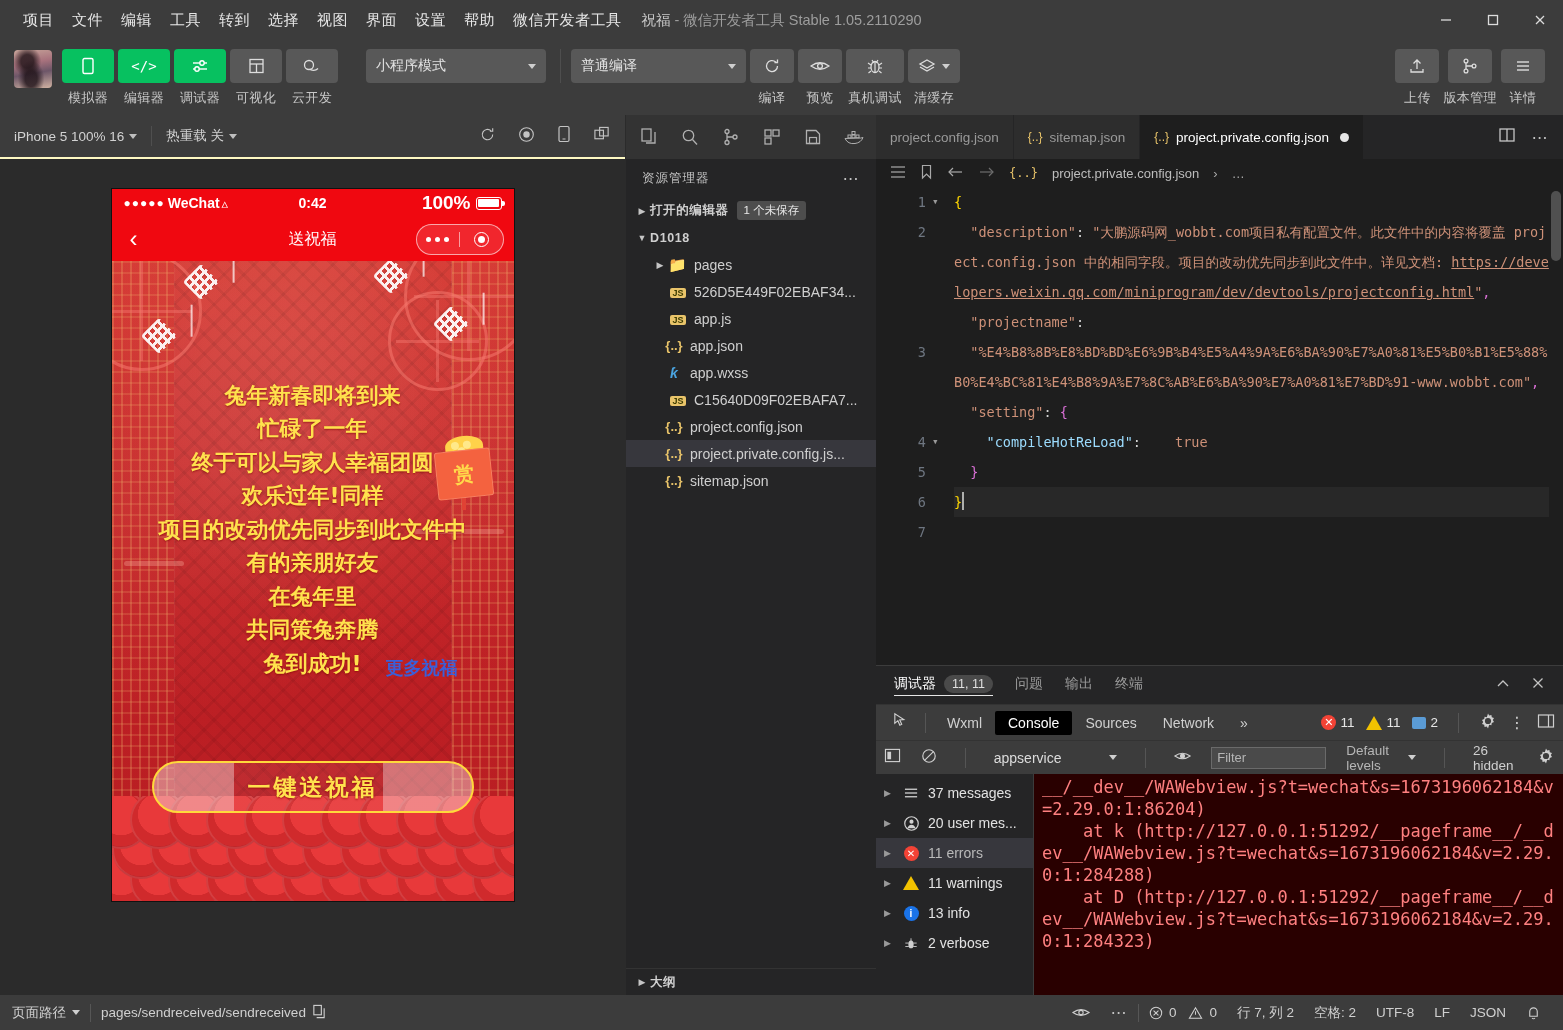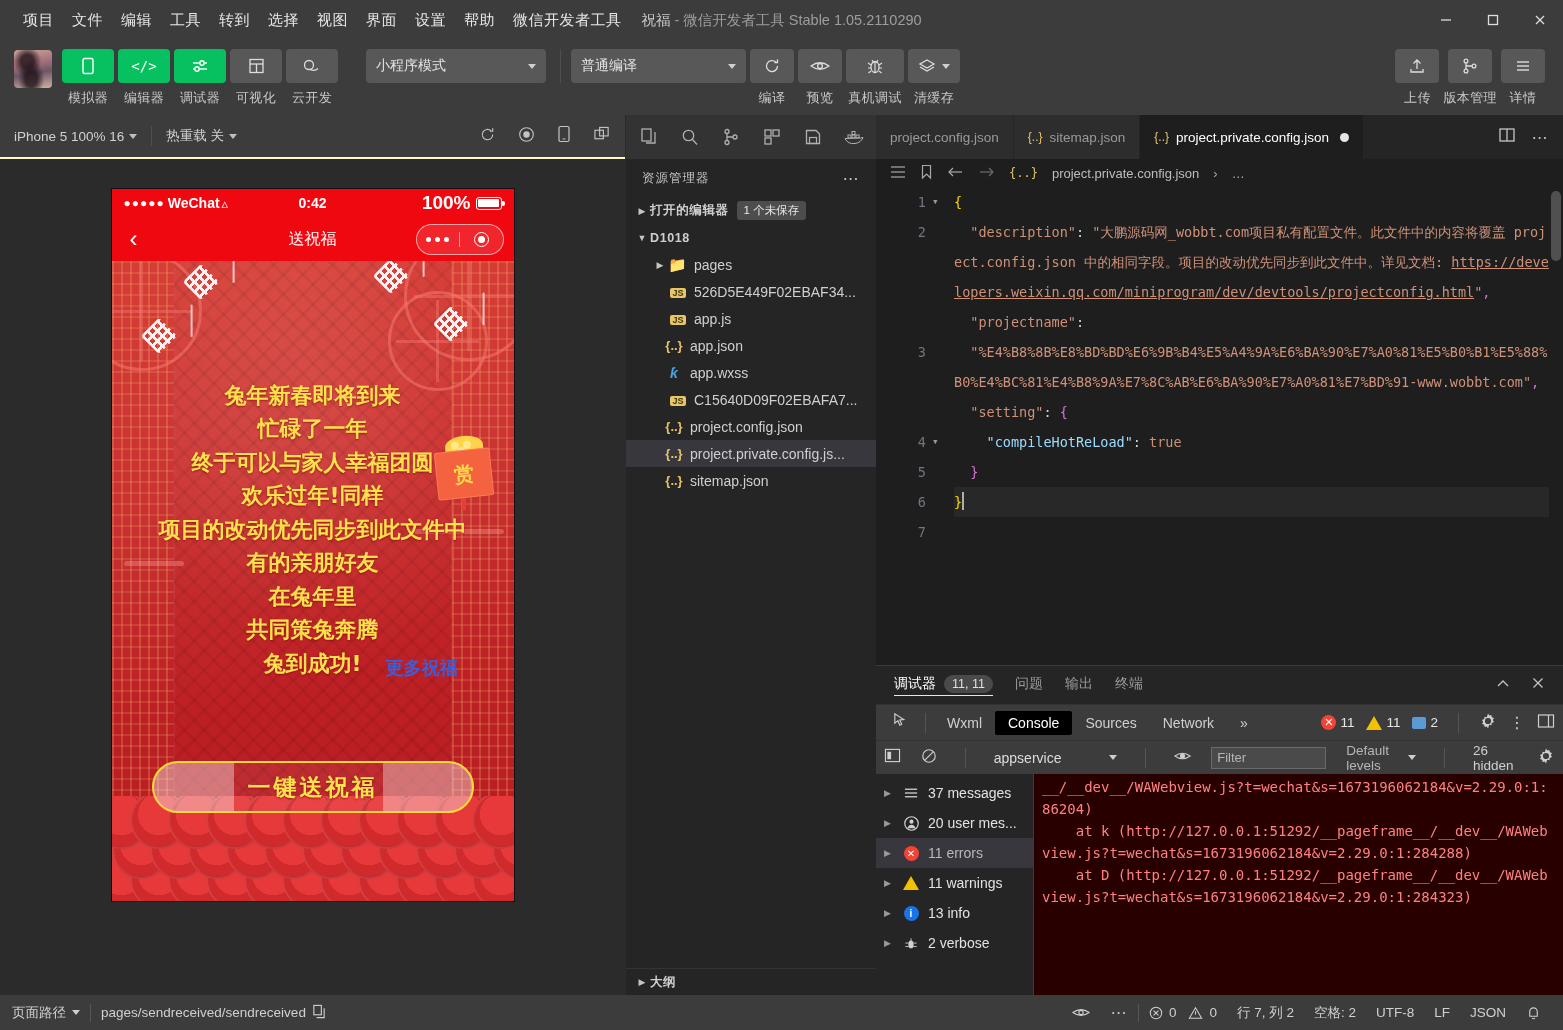--- a/index.html
+++ b/index.html
@@ -219,21 +219,21 @@
   .gutter div { height:30px; }
   .folds { width: 18px; flex:none; color:#9a9a9a; font-size:11px;}
   .folds div{height:30px;}
   .codearea { flex:1; padding-left: 4px; position:relative; overflow:hidden; padding-right:14px;}
   .cl { min-height: 30px; white-space: pre-wrap; word-break: break-all; }
   .k-key { color: #9cdcfe; }
   .k-str { color: #ce9178; }
   .k-pun { color: #d4d4d4; }
   .k-brace { color: #ffd700; }
   .k-brace2 { color: #da70d6; }
-  .k-bool { color: #ce9178; }
+  .k-bool { color: #ce9178; margin-left: 26px; }
   .k-link { color: #ce9178; text-decoration: underline; }
   .cur-line { background:#282828; }
   .cursor { display:inline-block; width:2px; height:18px; background:#aeafad; vertical-align:-3px; }
   .scroll-v { position:absolute; right:2px; top:4px; width:10px; height:70px; background:#505050; border-radius:5px; }
 
   
   .debug { height: 330px; flex:none; background: #252526; display:flex; flex-direction:column; border-top:1px solid #3c3c3c;}
   .dbg-tabs { height: 38px; display:flex; align-items:center; padding: 0 18px; gap: 22px; flex:none;}
   .dbg-tab { font-size: 14px; color: #9a9a9a; display:flex; align-items:center; gap:8px; padding-bottom:2px;}
   .dbg-tab.active { color:#ffffff; border-bottom:1.5px solid #e7e7e7; }
@@ -252,21 +252,21 @@
   .filt-input::placeholder{color:#b5b5b5;}
   .lvl{font-size:13.5px;color:#b6b6b6;display:flex;align-items:center;gap:5px;}
   .hidden-n{font-size:13.5px;color:#cfcfcf;}
   .cons-body{flex:1;display:flex;min-height:0;}
   .cons-side{width:158px;flex:none;background:#252526;padding-top:4px;border-right:1px solid #3c3c3c;}
   .cs-row{height:30px;display:flex;align-items:center;gap:8px;padding-left:8px;font-size:14px;color:#e2e2e2;}
   .cs-row.sel{background:#37373d;color:#b9b9b9;}
   .cs-arr{color:#9a9a9a;font-size:9px;width:10px;}
   .cs-ic{width:18px;display:flex;align-items:center;justify-content:center;}
   .cons-log{flex:1;background:#290000;overflow:hidden;padding:2px 8px 0 8px;
-    font-family:"DejaVu Sans Mono","Liberation Mono",monospace;font-size:14px;line-height:22px;color:#ff8080;}
+    font-family:"DejaVu Sans Mono","Liberation Mono",monospace;font-size:17px;line-height:22px;color:#ff8080;}
   .cons-log .ln{white-space:pre-wrap;word-break:break-all;}
 
   
   .statusbar {
     height: 35px; flex:none; background: #3c3c3c; display: flex; align-items: center;
     padding: 0 12px; font-size: 13.5px; color: #d0d0d0; gap: 0;
   }
   .sb-item{ display:flex;align-items:center;gap:6px; padding: 0 10px;}
   .sb-sep{width:1px;height:18px;background:#565656;}
   .sb-right{margin-left:auto;display:flex;align-items:center;}

